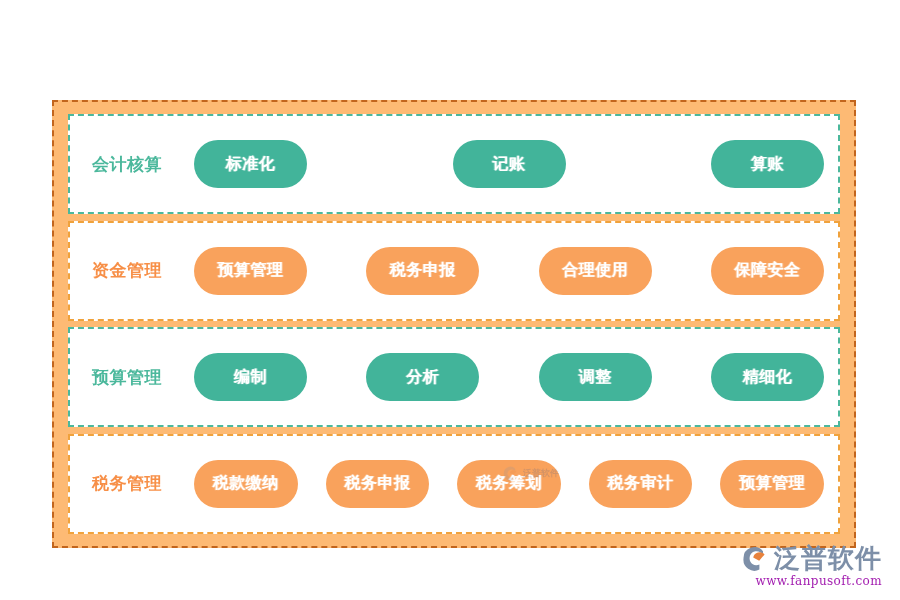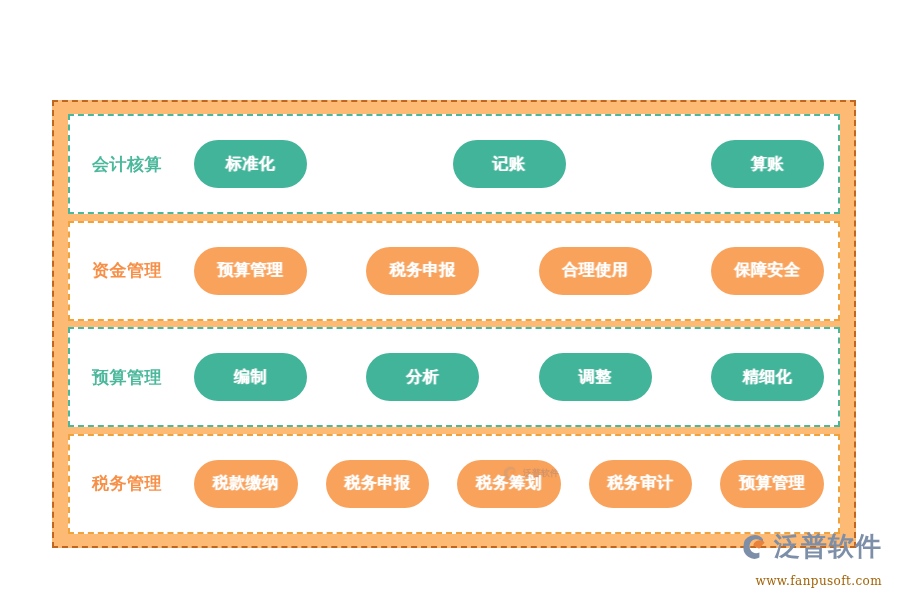--- a/index.html
+++ b/index.html
@@ -168,23 +168,23 @@
   }
   .brand-name {
     font-size: 26px;
     font-weight: bold;
     color: #7d8fa8;
     letter-spacing: 1px;
     line-height: 1;
   }
   .brand-url {
     font-size: 12px;
-    color: #a16207;
+    color: #a21caf;
     letter-spacing: 0.4px;
-    margin-top: 14px;
+    margin-top: 2px;
     font-family: "DejaVu Serif", "Liberation Serif", serif;
   }
 </style>
 </head>
 <body>
 
 <div class="page">
 
 
   <div class="outer-box">

